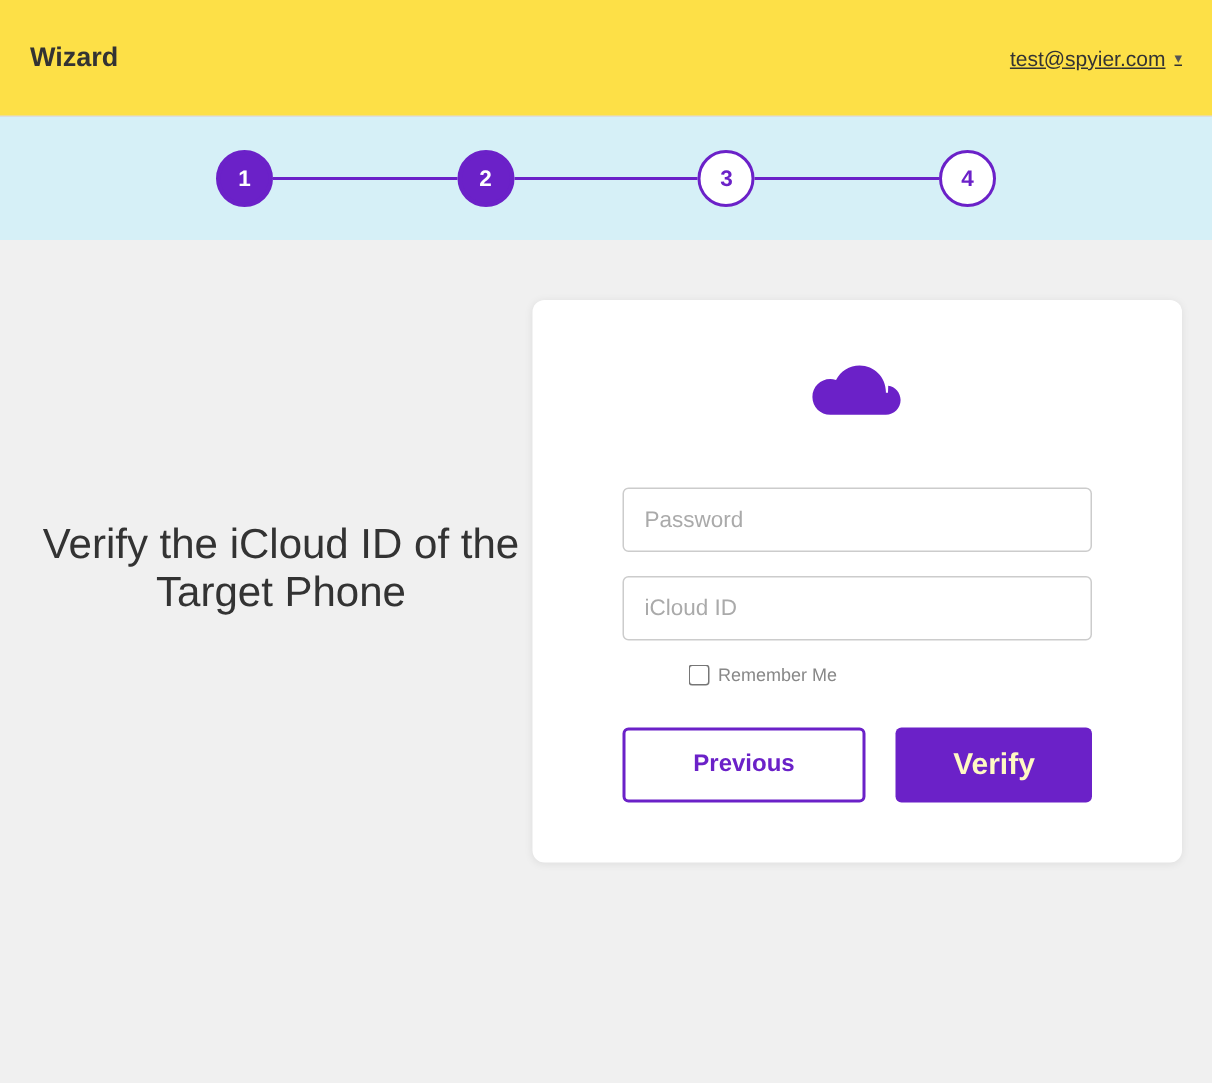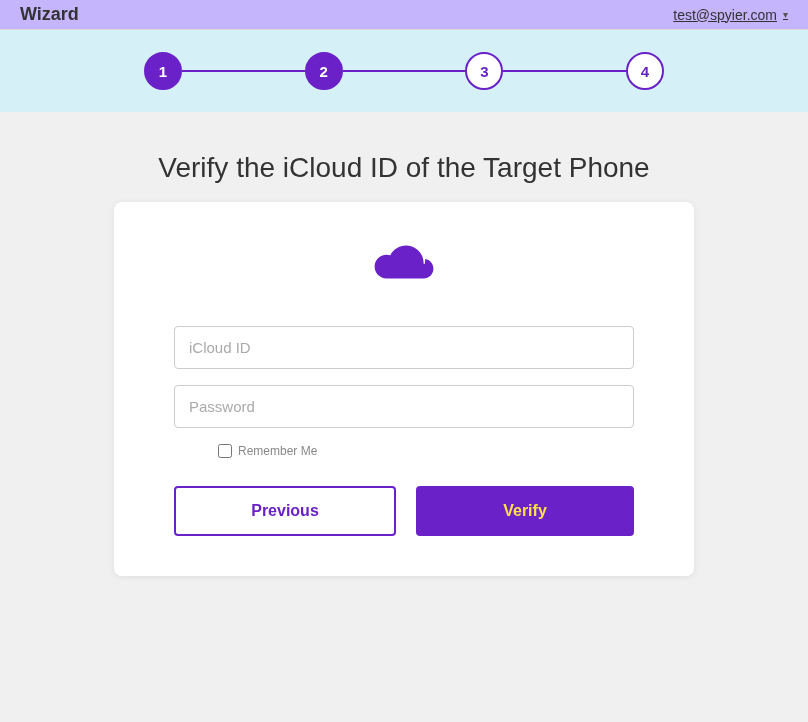--- a/index.html
+++ b/index.html
@@ -8,22 +8,22 @@
       background: #f0f0f0;
       width: 808px;
       min-height: 722px;
     }
 
     
     .header {
       display: flex;
       justify-content: space-between;
       align-items: center;
-      background: #c4b5fd;
-      padding: 4px 20px;
+      background: #fde047;
+      padding: 28px 20px;
       border-bottom: 1px solid #ddd;
     }
     .header-title {
       font-size: 18px;
       font-weight: bold;
       color: #333;
     }
     .header-user {
       display: flex;
       align-items: center;
@@ -74,21 +74,21 @@
     }
     .step-line {
       flex: 1;
       height: 2px;
       background: #6b21c8;
     }
 
     
     .main {
       display: flex;
-      flex-direction: column;
+      flex-direction: row;
       align-items: center;
       padding: 40px 20px 30px;
     }
     .page-title {
       font-size: 28px;
       color: #333;
       font-weight: 500;
       margin-bottom: 18px;
       text-align: center;
     }
@@ -168,25 +168,24 @@
       font-size: 16px;
       font-weight: bold;
       background: #fff;
       color: #6b21c8;
       border: 2px solid #6b21c8;
       border-radius: 4px;
       cursor: pointer;
     }
     .btn-verify {
       flex: 1;
-      padding: 14px;
-      font-size: 16px;
+      font-size: 20px;
       font-weight: bold;
       background: #6b21c8;
-      color: #fde047;
+      color: #fef9c3;
       border: none;
       border-radius: 4px;
       cursor: pointer;
     }
   </style>
 </head>
 <body>
 
 <div class="header">
   <span class="header-title">Wizard</span>
@@ -212,23 +211,23 @@
   <h1 class="page-title">Verify the iCloud ID of the Target Phone</h1>
 
   <div class="form-card">
 
     <div class="cloud-icon-wrap">
       <svg class="cloud-svg" viewBox="0 0 100 72" xmlns="http://www.w3.org/2000/svg">
         <path d="M78 30c0-0.3 0-0.7 0-1 0-13.8-11.2-25-25-25-9.8 0-18.3 5.6-22.5 13.8C28.5 17.3 26.8 17 25 17 15.6 17 8 24.6 8 34c0 9.4 7.6 17 17 17h53c7.7 0 14-6.3 14-14 0-7-5.1-12.8-11.8-13.7L80 30z" fill="#6b21c8"></path>
       </svg>
     </div>
 
+    <input class="input-field" type="password" placeholder="Password" style="">
+
     <input class="input-field" type="text" placeholder="iCloud ID" style="">
-
-    <input class="input-field" type="password" placeholder="Password" style="">
 
     <div class="remember-row">
       <input class="remember-checkbox" type="checkbox" id="remember" style="">
       <label class="remember-label" for="remember">Remember Me</label>
     </div>
 
     <div class="button-row">
       <button class="btn-previous">Previous</button>
       <button class="btn-verify">Verify</button>
     </div>

